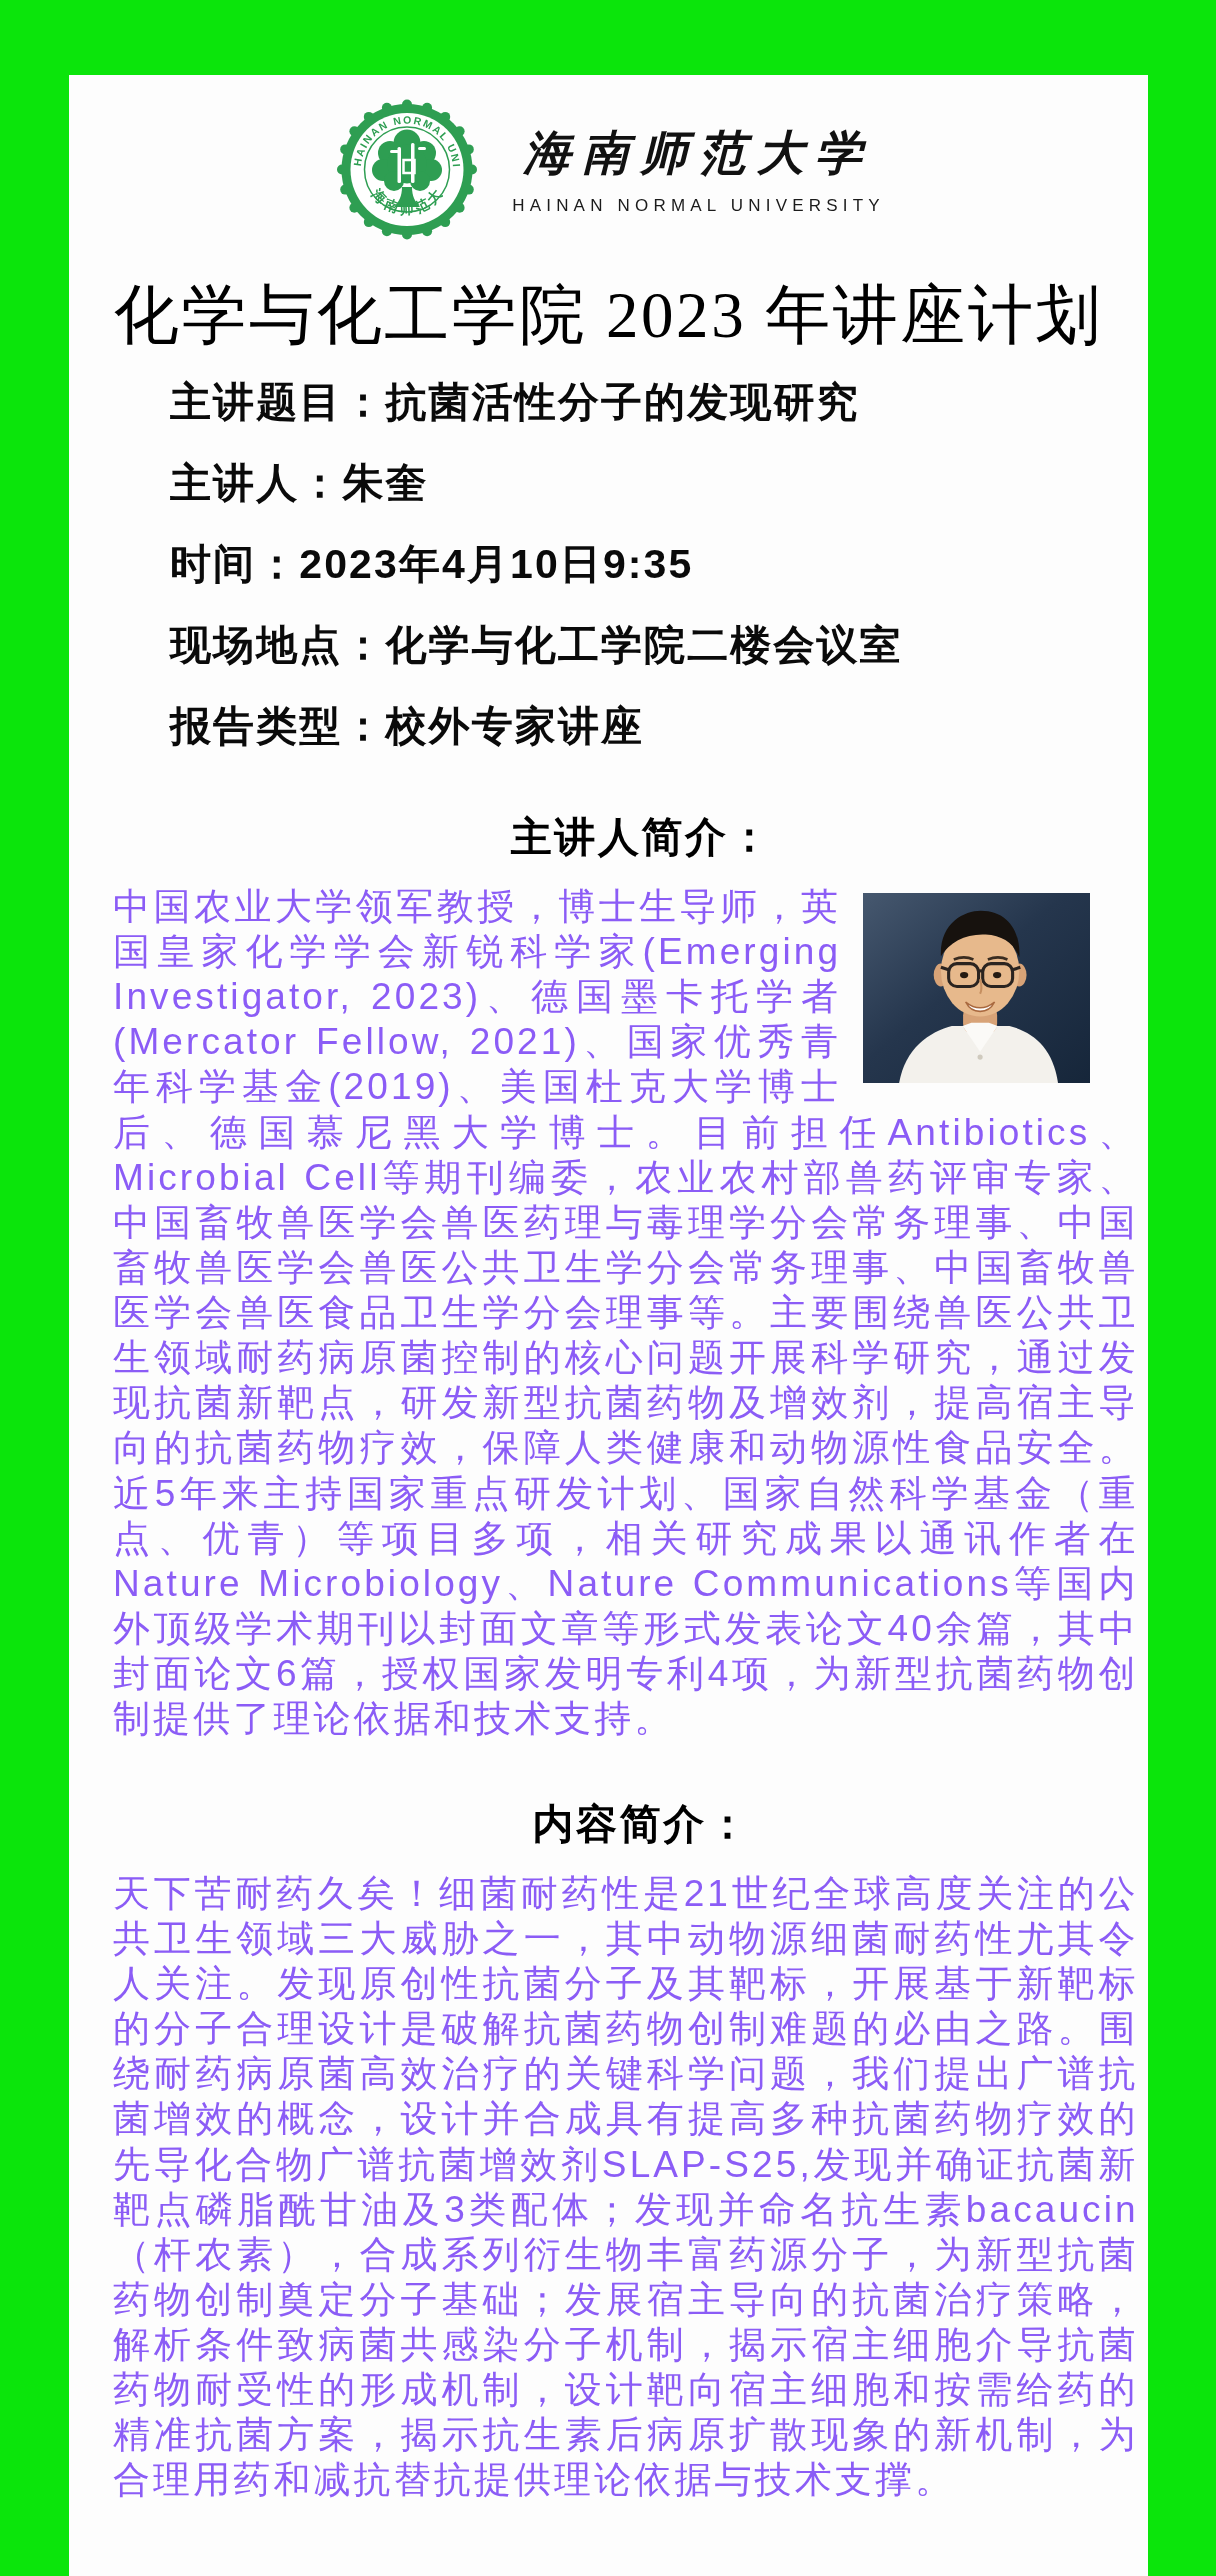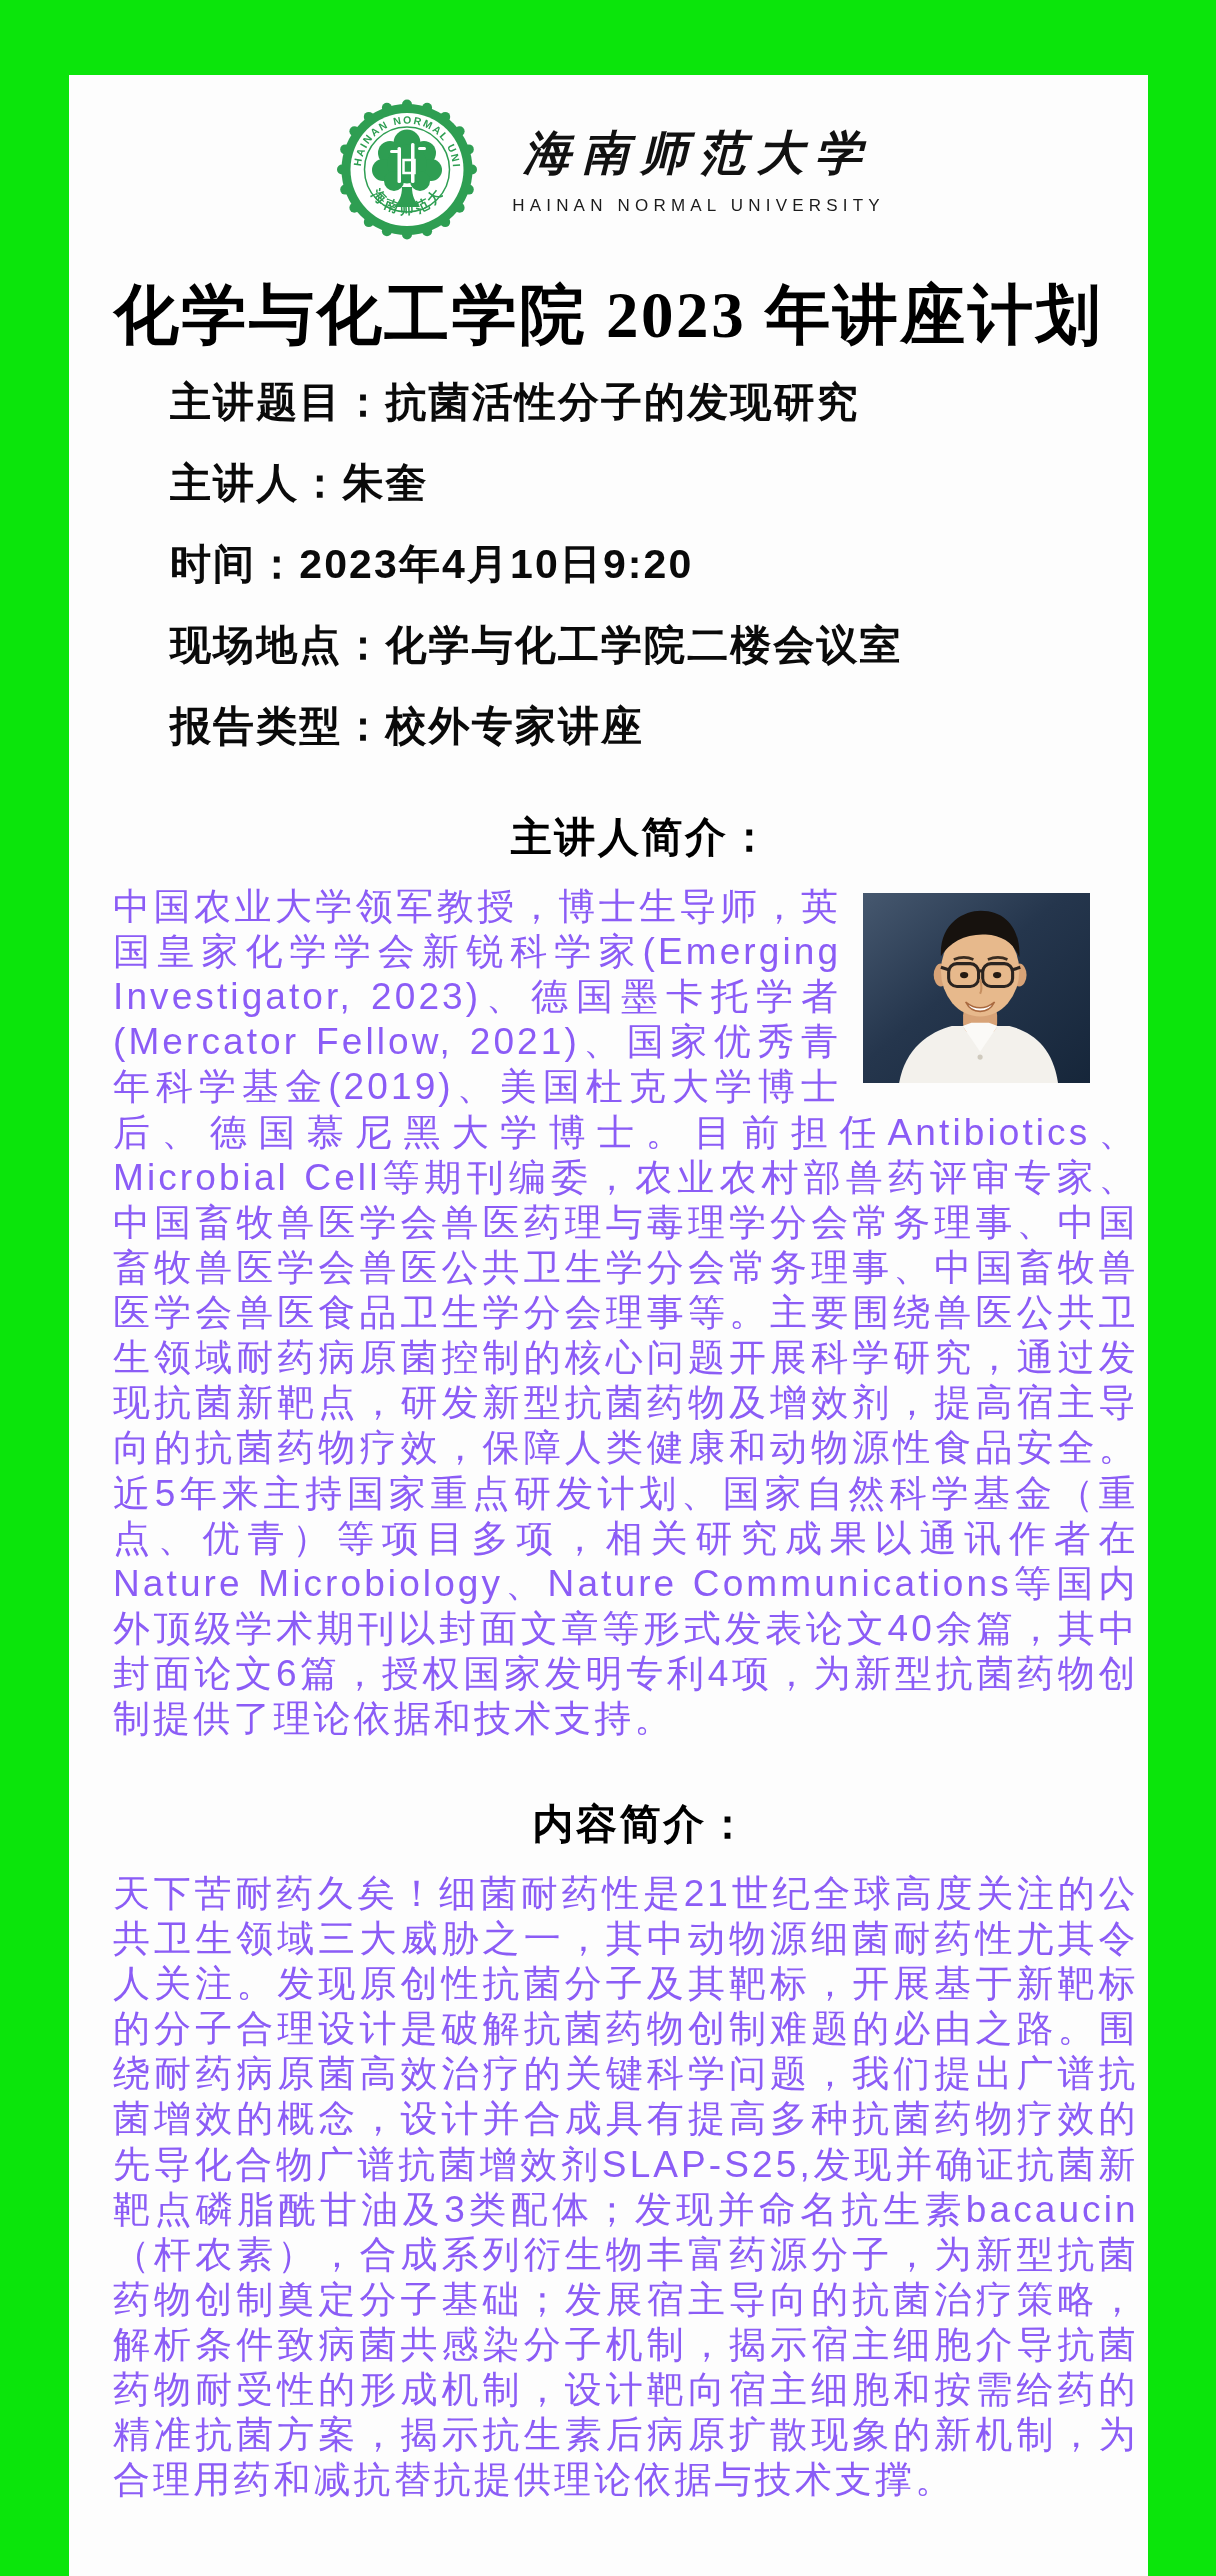--- a/index.html
+++ b/index.html
@@ -16,21 +16,21 @@
   .uni-cn{
     font-family:"Liberation Serif",serif;font-style:italic;font-weight:700;
     font-size:47px;letter-spacing:11.3px;color:#111;white-space:nowrap;
   }
   .uni-en{
     margin-top:10.3px;font-size:17px;font-weight:400;letter-spacing:5.2px;color:#1b1b1b;white-space:nowrap;
   }
   
   .title{
     margin:37px 0 0;text-align:center;
-    font-family:"Liberation Serif",serif;font-weight:700;font-size:65px;line-height:1.12;
+    font-family:"Liberation Serif",serif;font-weight:400;font-size:65px;line-height:1.12;
     letter-spacing:2.6px;color:#000;
   }
   
   .info-list{margin:24px 0 0 101px;}
   .info-row{margin-bottom:26px;font-size:41px;font-weight:700;letter-spacing:2.1px;white-space:nowrap;}
   .info-label,.info-value{display:inline;}
   
   .sec-heading{
     margin:56px 0 0 66px;font-size:41px;font-weight:700;letter-spacing:2.6px;color:#000;text-align:center;
   }
@@ -118,21 +118,21 @@
   <h1 class="title">化学与化工学院 2023 年讲座计划</h1>
 
   <div class="info-list">
     <div class="info-row">
       <span class="info-label">主讲题目：</span><span class="info-value">抗菌活性分子的发现研究</span>
     </div>
     <div class="info-row">
       <span class="info-label">主讲人：</span><span class="info-value">朱奎</span>
     </div>
     <div class="info-row">
-      <span class="info-label">时间：</span><span class="info-value">2023年4月10日9:20</span>
+      <span class="info-label">时间：</span><span class="info-value">2023年4月10日9:35</span>
     </div>
     <div class="info-row">
       <span class="info-label">现场地点：</span><span class="info-value">化学与化工学院二楼会议室</span>
     </div>
     <div class="info-row">
       <span class="info-label">报告类型：</span><span class="info-value">校外专家讲座</span>
     </div>
   </div>
 
   <h2 class="sec-heading">主讲人简介：</h2>

